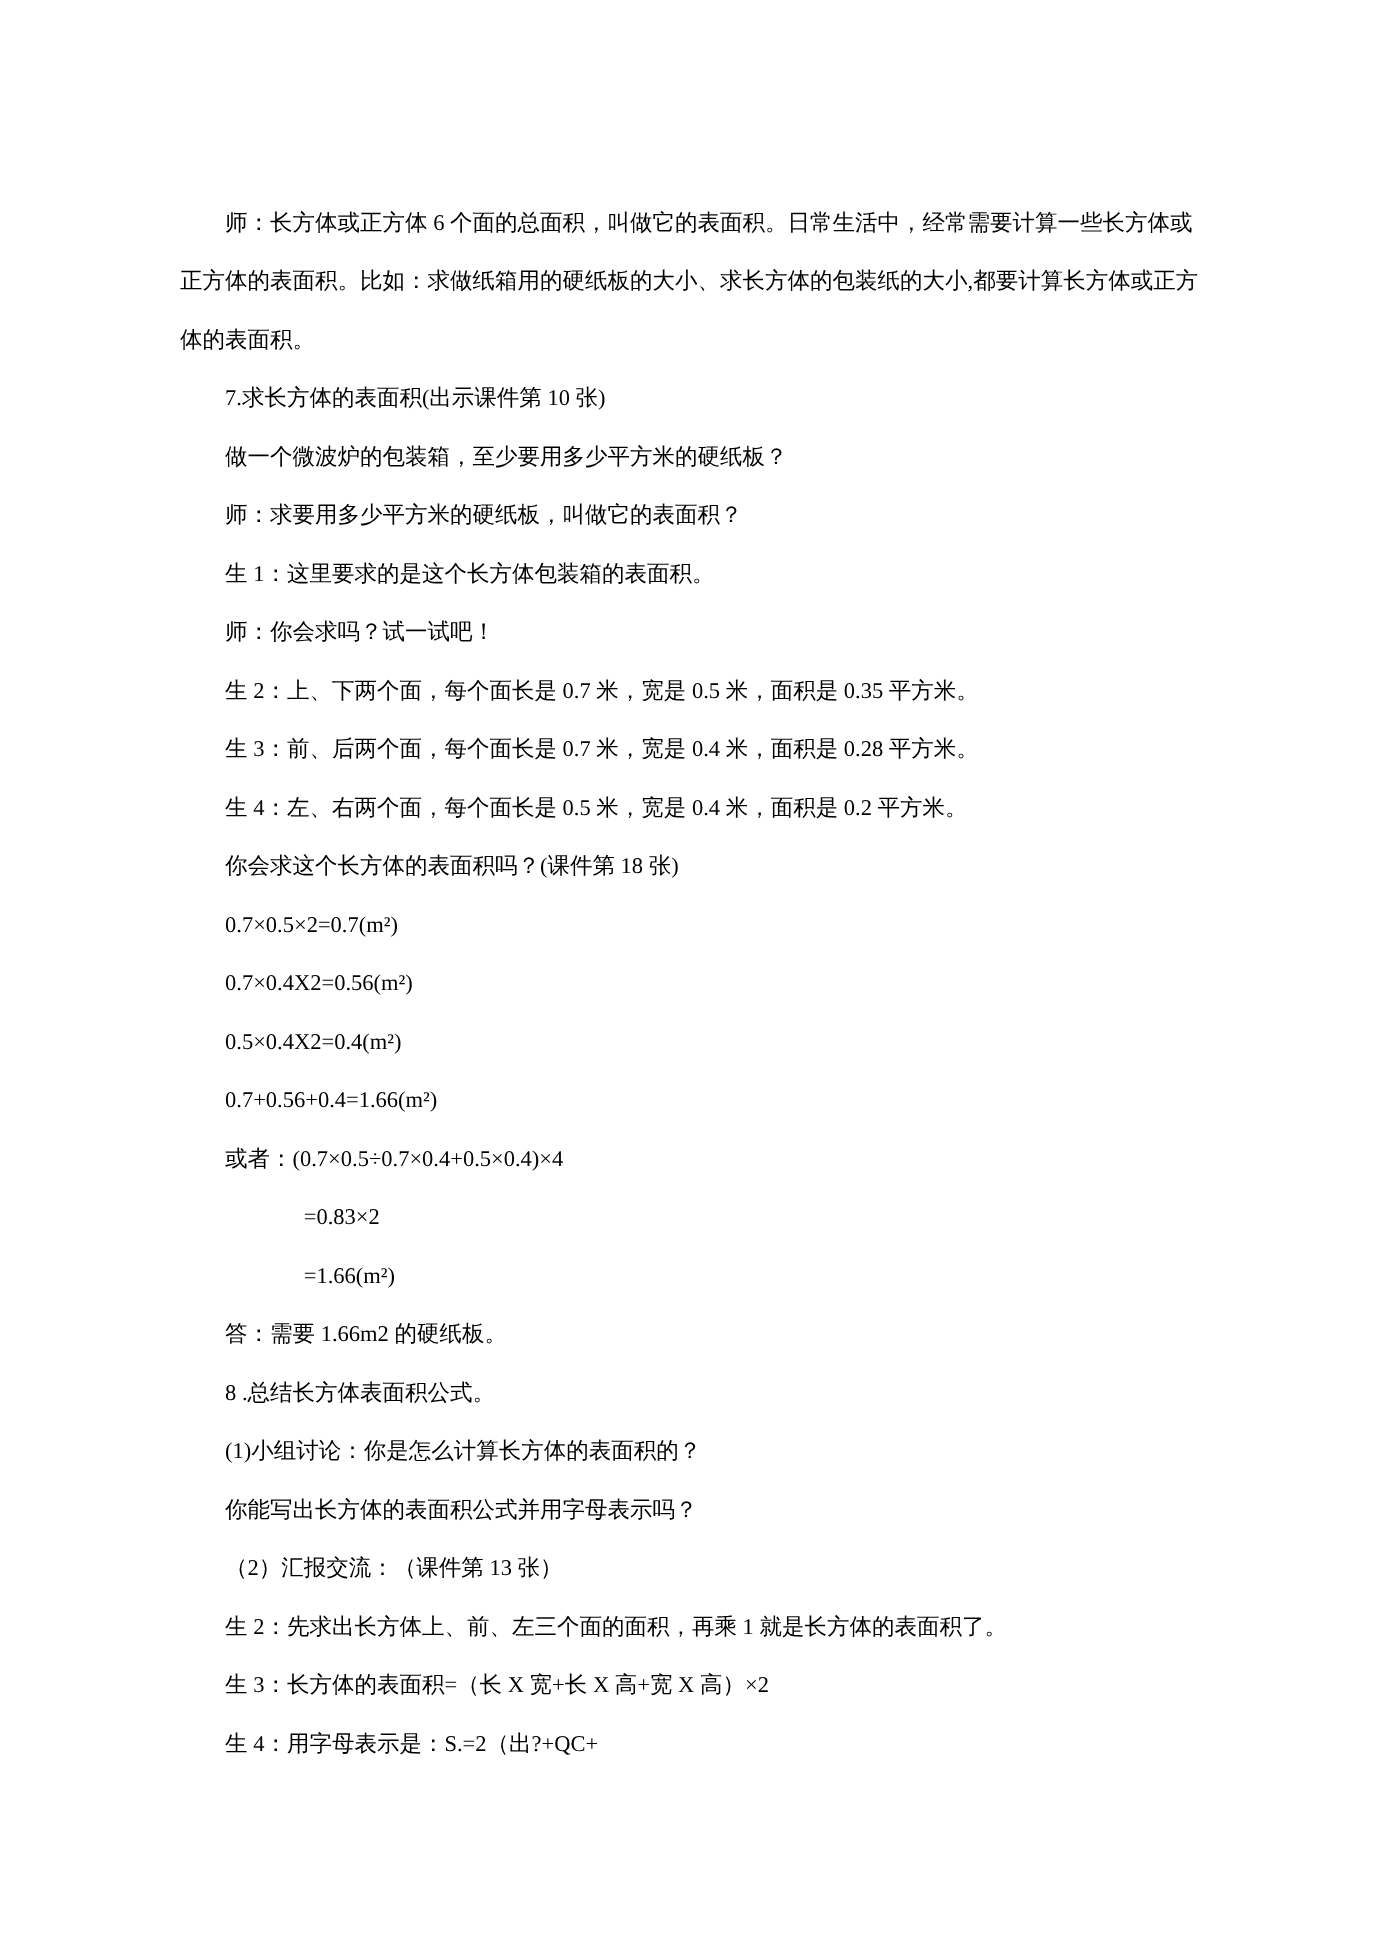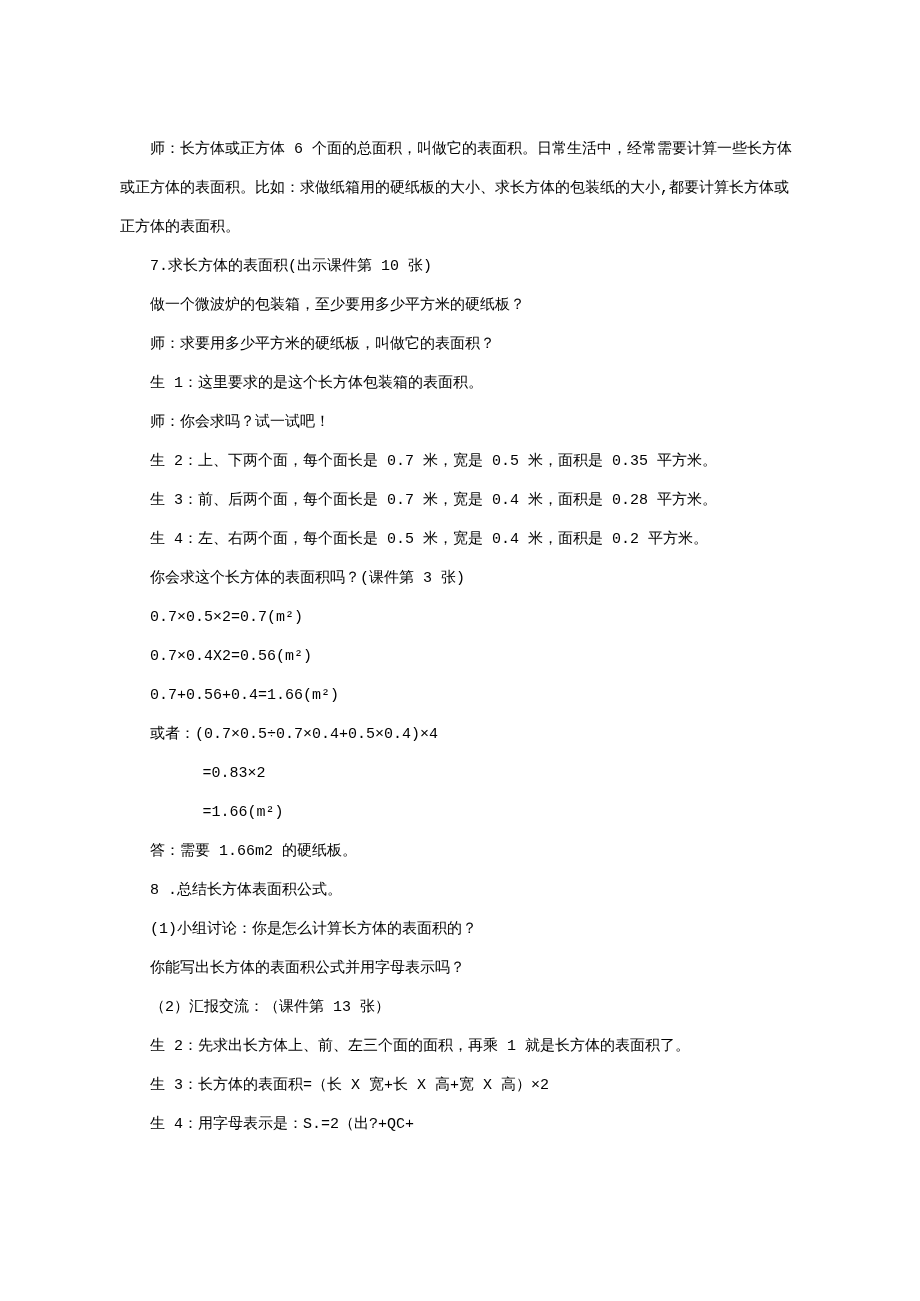--- a/index.html
+++ b/index.html
@@ -13,40 +13,40 @@
   .page {
     width: 920px;
     min-height: 1301px;
     padding: 130px 120px 140px 120px;
     box-sizing: border-box;
   }
   .para {
     text-indent: 2em;
     margin: 0;
     word-break: break-all;
-    font-family: Liberation Mono, monospace;
   }
   .sub-indent { padding-left: 5.5em; text-indent: 0; }
 </style>
 </head>
 <body>
 
 <div class="page">
   <p class="para">师：长方体或正方体 6 个面的总面积，叫做它的表面积。日常生活中，经常需要计算一些长方体或正方体的表面积。比如：求做纸箱用的硬纸板的大小、求长方体的包装纸的大小,都要计算长方体或正方体的表面积。</p>
   <p class="para">7.求长方体的表面积(出示课件第 10 张)</p>
   <p class="para">做一个微波炉的包装箱，至少要用多少平方米的硬纸板？</p>
   <p class="para">师：求要用多少平方米的硬纸板，叫做它的表面积？</p>
   <p class="para">生 1：这里要求的是这个长方体包装箱的表面积。</p>
   <p class="para">师：你会求吗？试一试吧！</p>
   <p class="para">生 2：上、下两个面，每个面长是 0.7 米，宽是 0.5 米，面积是 0.35 平方米。</p>
   <p class="para">生 3：前、后两个面，每个面长是 0.7 米，宽是 0.4 米，面积是 0.28 平方米。</p>
   <p class="para">生 4：左、右两个面，每个面长是 0.5 米，宽是 0.4 米，面积是 0.2 平方米。</p>
-  <p class="para">你会求这个长方体的表面积吗？(课件第 3 张)</p>
+  <p class="para">你会求这个长方体的表面积吗？(课件第 18 张)</p>
   <p class="para">0.7×0.5×2=0.7(m²)</p>
   <p class="para">0.7×0.4X2=0.56(m²)</p>
+  <p class="para">0.5×0.4X2=0.4(m²)</p>
   <p class="para">0.7+0.56+0.4=1.66(m²)</p>
   <p class="para">或者：(0.7×0.5÷0.7×0.4+0.5×0.4)×4</p>
   <p class="para sub-indent">=0.83×2</p>
   <p class="para sub-indent">=1.66(m²)</p>
   <p class="para">答：需要 1.66m2 的硬纸板。</p>
   <p class="para">8 .总结长方体表面积公式。</p>
   <p class="para">(1)小组讨论：你是怎么计算长方体的表面积的？</p>
   <p class="para">你能写出长方体的表面积公式并用字母表示吗？</p>
   <p class="para">（2）汇报交流：（课件第 13 张）</p>
   <p class="para">生 2：先求出长方体上、前、左三个面的面积，再乘 1 就是长方体的表面积了。</p>

